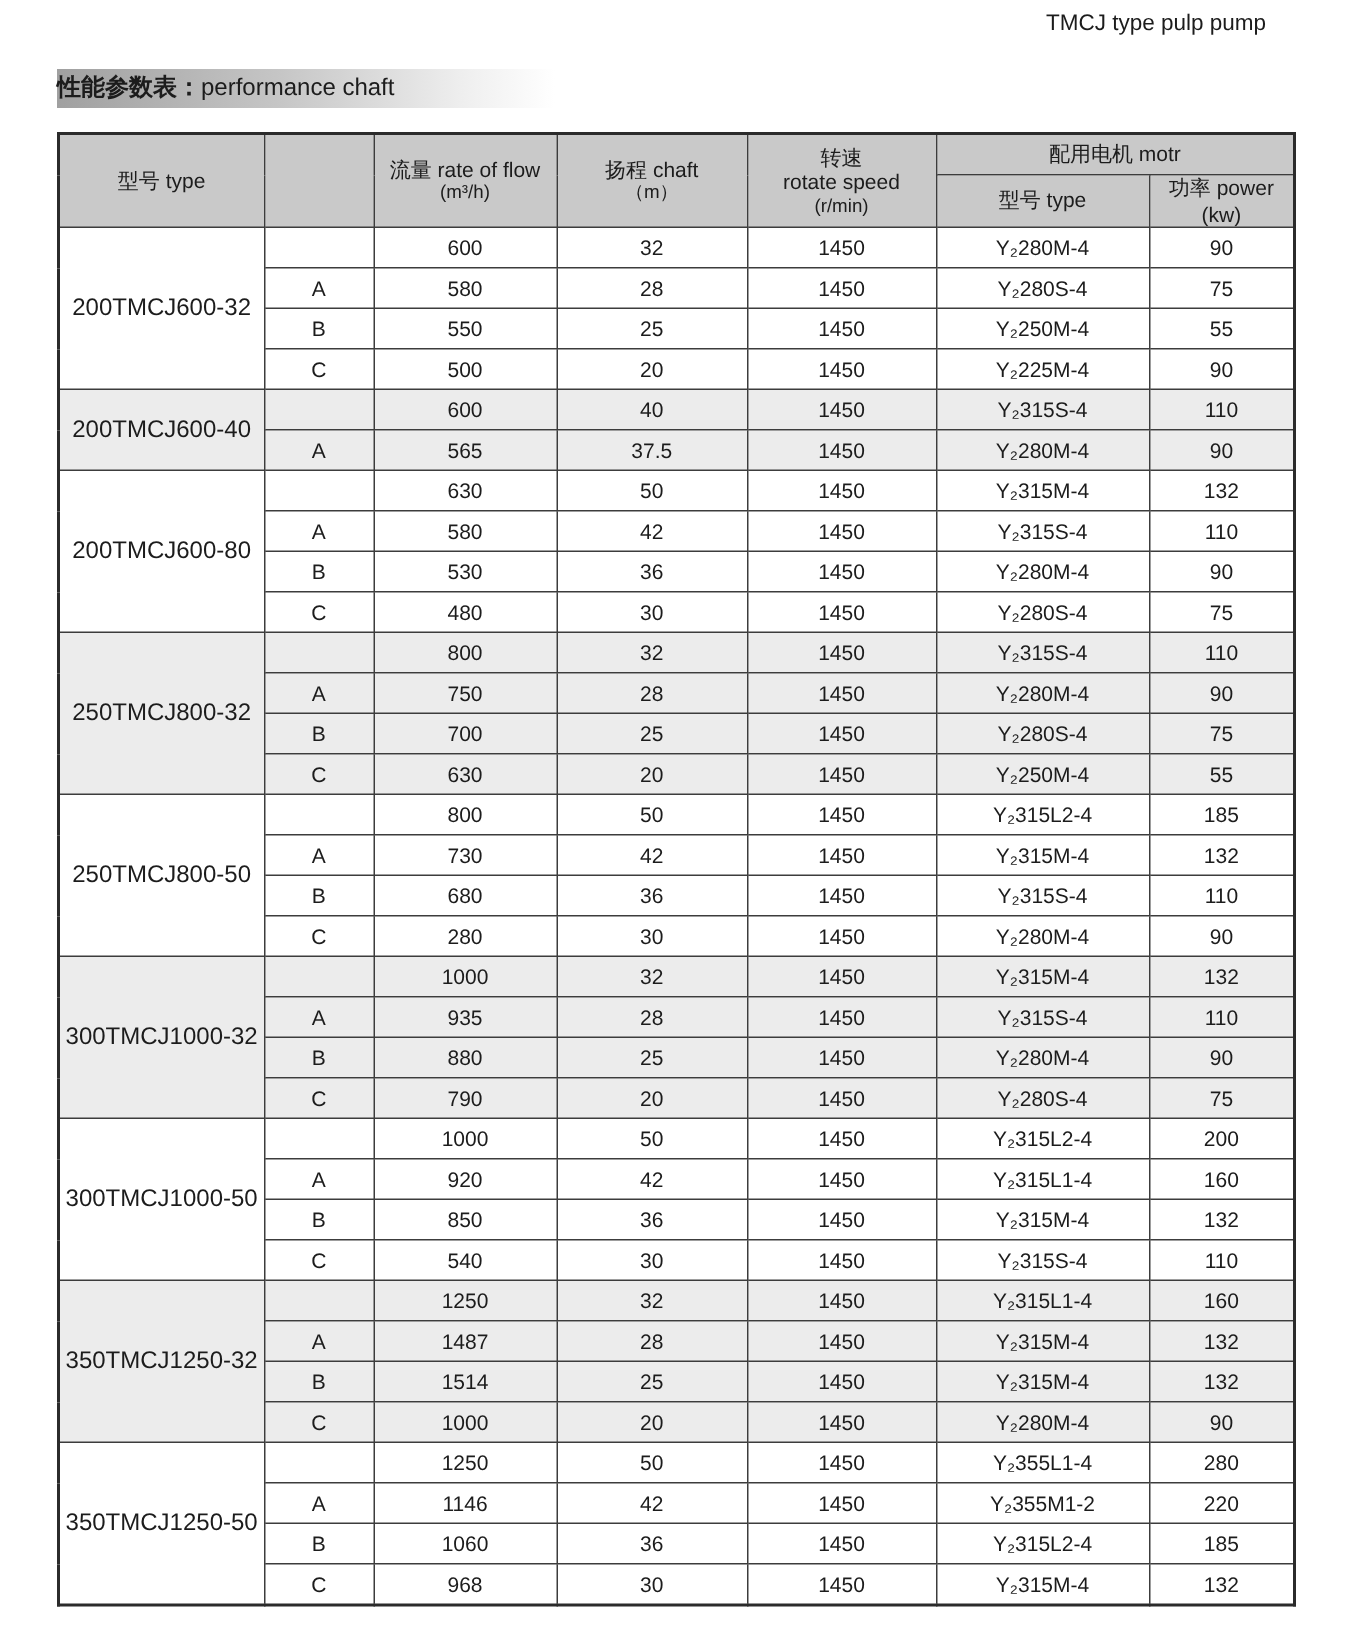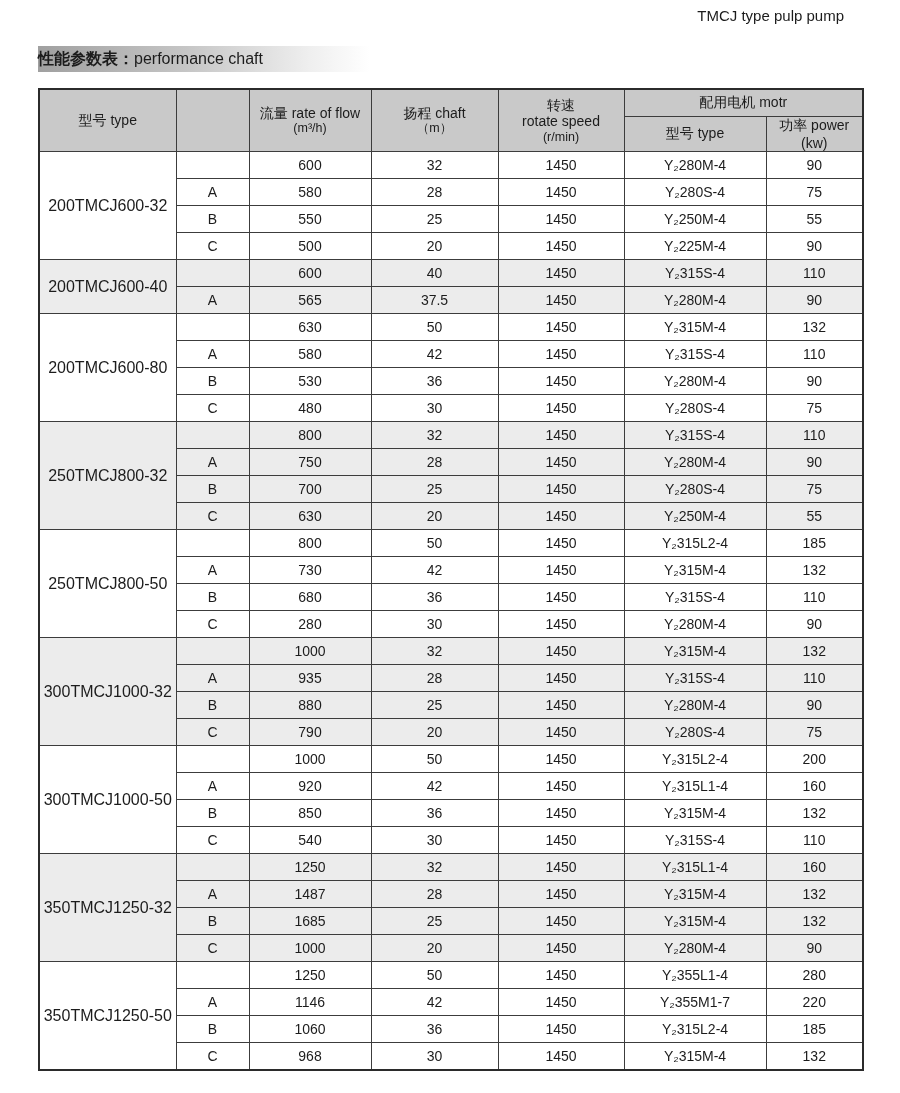--- a/index.html
+++ b/index.html
@@ -358,21 +358,21 @@
         <tr class="shaded">
           <td>A</td>
           <td>1487</td>
           <td>28</td>
           <td>1450</td>
           <td>Y₂315M-4</td>
           <td>132</td>
         </tr>
         <tr class="shaded">
           <td>B</td>
-          <td>1685</td>
+          <td>1514</td>
           <td>25</td>
           <td>1450</td>
           <td>Y₂315M-4</td>
           <td>132</td>
         </tr>
         <tr class="shaded">
           <td>C</td>
           <td>1000</td>
           <td>20</td>
           <td>1450</td>
@@ -386,21 +386,21 @@
           <td>50</td>
           <td>1450</td>
           <td>Y₂355L1-4</td>
           <td>280</td>
         </tr>
         <tr>
           <td>A</td>
           <td>1146</td>
           <td>42</td>
           <td>1450</td>
-          <td>Y₂355M1-7</td>
+          <td>Y₂355M1-2</td>
           <td>220</td>
         </tr>
         <tr>
           <td>B</td>
           <td>1060</td>
           <td>36</td>
           <td>1450</td>
           <td>Y₂315L2-4</td>
           <td>185</td>
         </tr>

